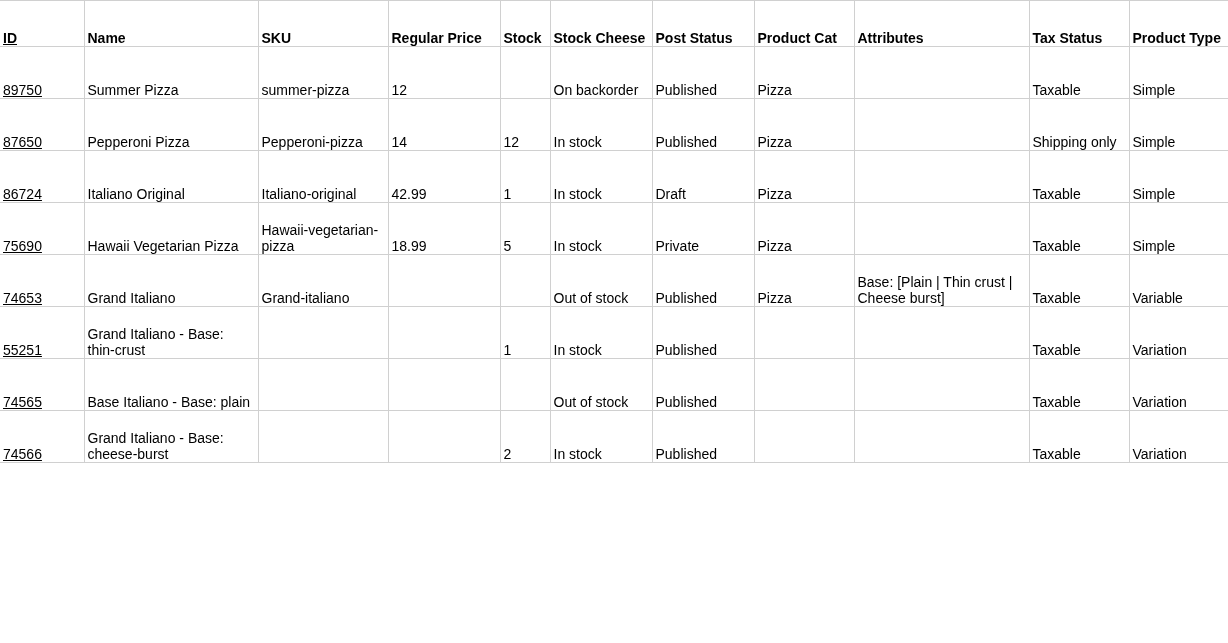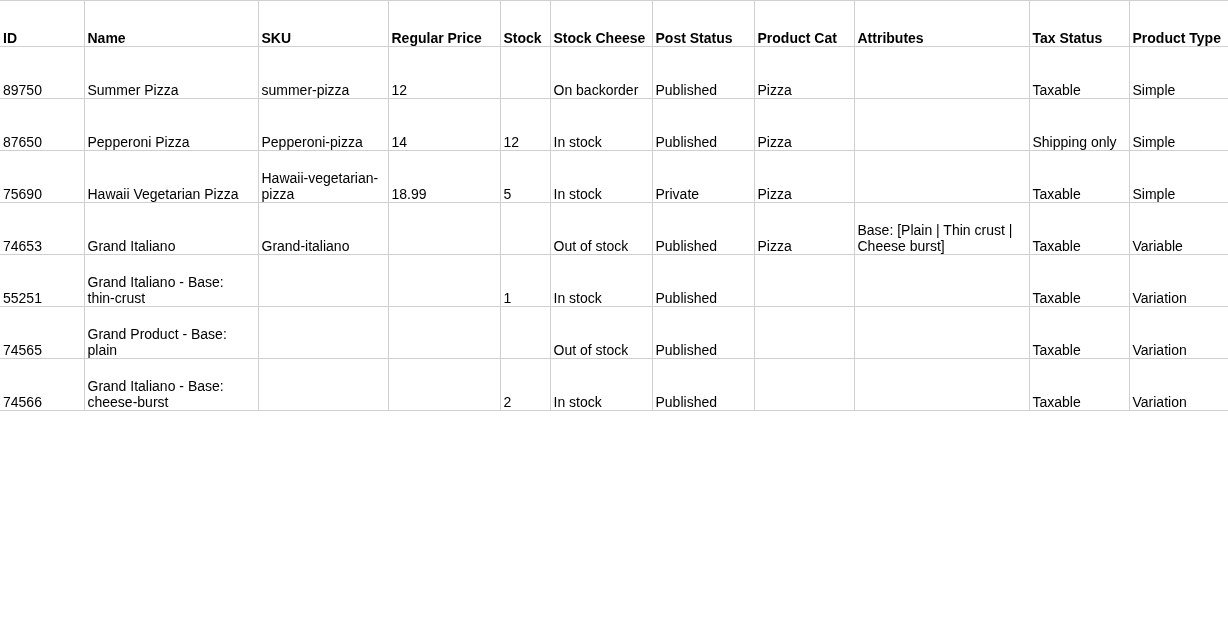--- a/index.html
+++ b/index.html
@@ -8,21 +8,21 @@
     .grid th, .grid td {
       border: 1px solid #d0d0d0;
       padding: 0 3px;
       height: 52px;
       vertical-align: bottom;
       text-align: left;
       overflow: hidden;
       word-wrap: break-word;
     }
     .grid th { font-weight: 700; height: 46px; }
-    .grid th:first-child, .grid td:first-child { border-left: none; }
+    .grid th:first-child, .grid td:first-child { border-left: none; text-decoration: underline; }
     .grid th:last-child, .grid td:last-child { border-right: none; }
     .num { text-align: right; }
     col.c-id     { width: 84px; }
     col.c-name   { width: 174px; }
     col.c-sku    { width: 130px; }
     col.c-price  { width: 112px; }
     col.c-stock  { width: 50px; }
     col.c-sstat  { width: 102px; }
     col.c-pstat  { width: 102px; }
     col.c-pcat   { width: 100px; }
@@ -83,20 +83,33 @@
         <td class="num">14</td>
         <td class="num">12</td>
         <td>In stock</td>
         <td>Published</td>
         <td>Pizza</td>
         <td></td>
         <td>Shipping only</td>
         <td>Simple</td>
       </tr>
       <tr>
+        <td class="num">86724</td>
+        <td>Italiano Original</td>
+        <td>Italiano-original</td>
+        <td class="num">42.99</td>
+        <td class="num">1</td>
+        <td>In stock</td>
+        <td>Draft</td>
+        <td>Pizza</td>
+        <td></td>
+        <td>Taxable</td>
+        <td>Simple</td>
+      </tr>
+      <tr>
         <td class="num">75690</td>
         <td>Hawaii Vegetarian Pizza</td>
         <td>Hawaii-vegetarian-pizza</td>
         <td class="num">18.99</td>
         <td class="num">5</td>
         <td>In stock</td>
         <td>Private</td>
         <td>Pizza</td>
         <td></td>
         <td>Taxable</td>
@@ -123,21 +136,21 @@
         <td class="num">1</td>
         <td>In stock</td>
         <td>Published</td>
         <td></td>
         <td></td>
         <td>Taxable</td>
         <td>Variation</td>
       </tr>
       <tr>
         <td class="num">74565</td>
-        <td>Grand Product - Base: plain</td>
+        <td>Base Italiano - Base: plain</td>
         <td></td>
         <td class="num"></td>
         <td class="num"></td>
         <td>Out of stock</td>
         <td>Published</td>
         <td></td>
         <td></td>
         <td>Taxable</td>
         <td>Variation</td>
       </tr>

